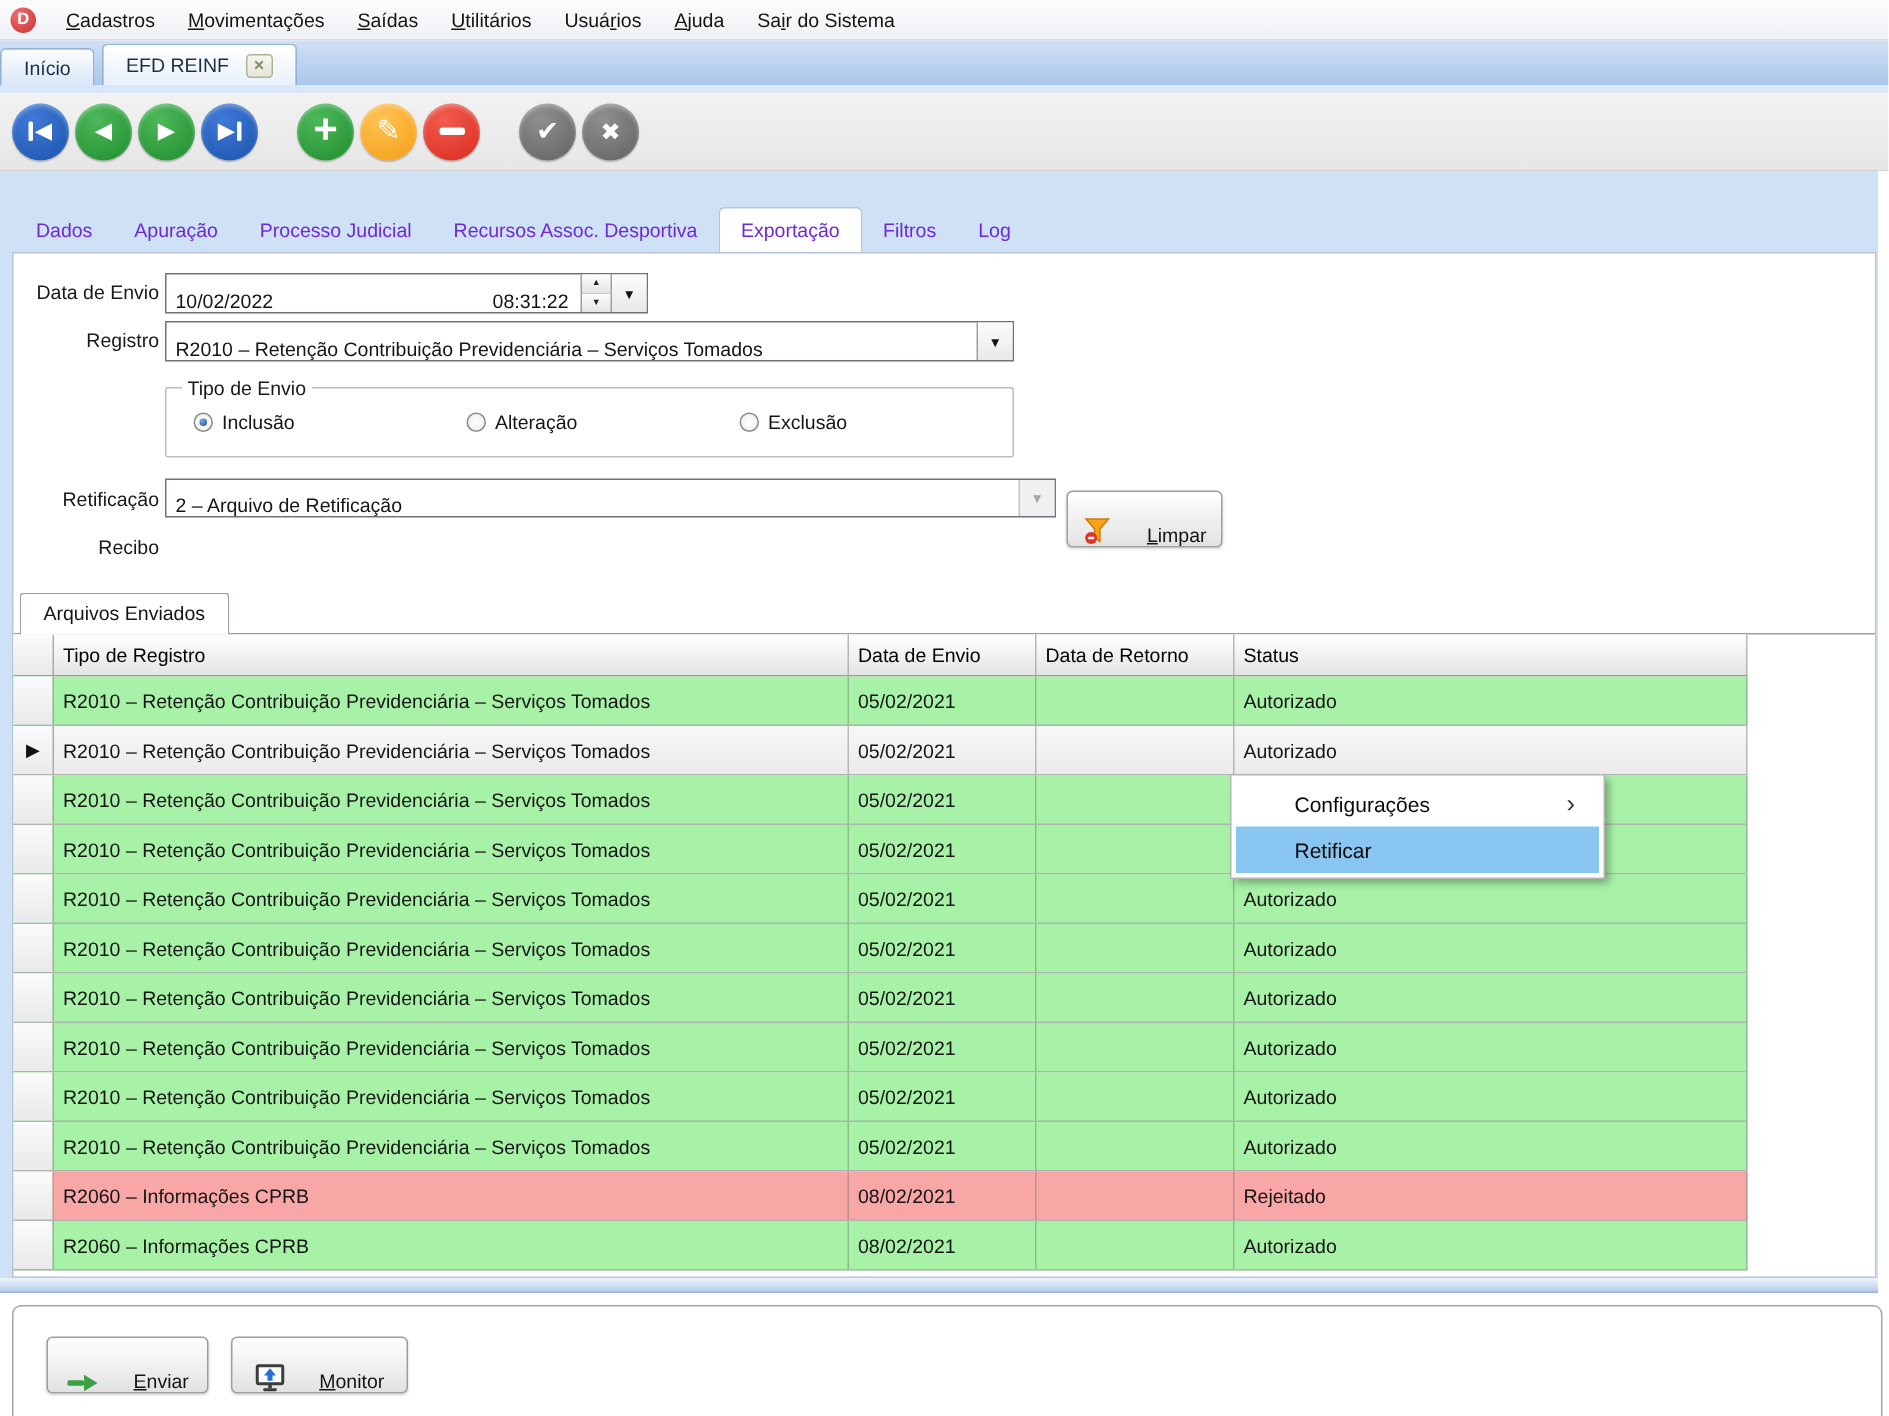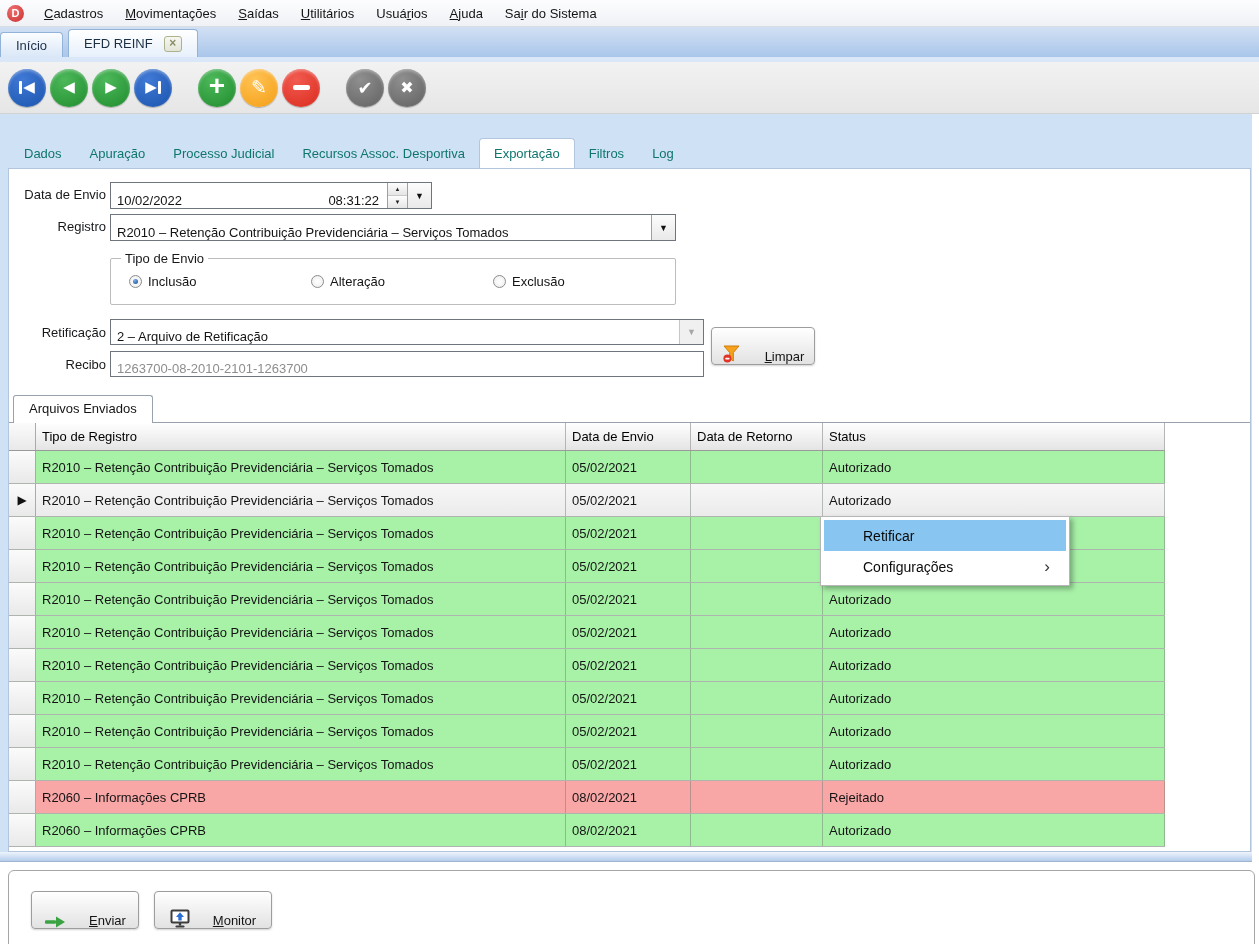--- a/index.html
+++ b/index.html
@@ -49,21 +49,21 @@
   .tbtn[data-icon="check-icon"] .glyph{font-size:18px}
   .tbtn[data-icon="x-icon"] .glyph{font-size:16px}
   .tbtn[data-icon="minus-icon"] .glyph{font-size:0}
   .tbtn[data-icon="minus-icon"] .glyph::after{content:"";display:block;width:17px;height:5px;background:#fff;border-radius:2px}
 
   
   #bluepanel{position:absolute;left:0;top:114px;width:1252px;height:748px;background:#cfe1f5}
   #bluepanel .strip{position:absolute;left:0;bottom:0;width:100%;height:10px;
     background:linear-gradient(#eef4fc,#b4cdec);border-bottom:1px solid #9eb4cf}
   .tabstrip{position:absolute;left:10px;top:22px;height:32px;display:flex;align-items:flex-end}
-  .ptab{padding:7px 14px;white-space:nowrap;color:#0f766e}
+  .ptab{padding:7px 14px;white-space:nowrap;color:#6d28d9}
   .ptab[data-active="true"]{background:#fff;border:1px solid #b3c6de;border-bottom:none;border-radius:4px 4px 0 0}
 
   
   #sheet{position:absolute;left:8px;top:54px;width:1243px;height:684px;background:#fff;border:1px solid #b2c5dd}
   .fld-label{position:absolute;left:0;width:97px;text-align:right;color:#16181b;white-space:nowrap}
   .box{position:absolute;background:#fff;border:1px solid #6f757c;display:flex;align-items:flex-end}
   .box .txt{padding-left:6px;white-space:nowrap}
   .ddbtn{width:24px;align-self:stretch;flex:none;display:flex;align-items:center;justify-content:center;
     border-left:1px solid #9aa0a6;background:linear-gradient(#fcfcfc,#e9e9e9);font-size:9px;color:#111}
   .ddbtn[data-disabled="true"]{background:#f0f0f0;color:#a7a7a7;border-left:1px solid #c6c6c6}
@@ -275,23 +275,20 @@
           </div>
       </fieldset>
 
       <div class="fld-label" style="top:156px">Retificação</div>
       <div class="box" style="left:101px;top:150px;width:594px;height:26px">
         <span class="txt">2 – Arquivo de Retificação</span>
         <span class="ddbtn" style="margin-left:auto" data-disabled="true">▼</span>
       </div>
 
       <div class="fld-label" style="top:188px">Recibo</div>
-      <div class="box" style="left:101px;top:182px;width:594px;height:26px">
-        <span class="txt" style="color:#8d8d8d">1263700-08-2010-2101-1263700</span>
-      </div>
 
       <div class="btn" id="limpar-btn">
         <svg width="20" height="20" viewBox="0 0 20 20">
           <path d="M2 2h15l-5.7 6.6V17l-3.6-2.6V8.6Z" fill="#f6a21d" stroke="#cd7e0c" stroke-width="1"></path>
           <circle cx="5.4" cy="14.6" r="4" fill="#e23327"></circle>
           <rect x="3.2" y="13.8" width="4.4" height="1.7" rx="0.8" fill="#fff"></rect>
         </svg>
         <span><span></span><span class="u">L</span><span>impar</span></span>
       </div>
 
@@ -429,28 +426,28 @@
           </div>
         </div>
 
     </div>
 
     <div class="strip"></div>
   </div>
 
   <div class="cmenu">
 
+      <div class="cmenu-item" data-hl="false">
+        <span class="cmenu-label">Configurações</span>
+        <span class="cmenu-arrow">›</span>
+      </div>
+
       <div class="cmenu-item" data-hl="true">
         <span class="cmenu-label">Retificar</span>
         <span class="cmenu-arrow"></span>
-      </div>
-
-      <div class="cmenu-item" data-hl="false">
-        <span class="cmenu-label">Configurações</span>
-        <span class="cmenu-arrow">›</span>
       </div>
     </div>
 
   <div id="footer">
     <div class="gbox">
       <div class="btn" id="enviar-btn">
         <svg width="22" height="12" viewBox="0 0 22 12">
           <rect x="1" y="4.2" width="11" height="3.6" rx="1" fill="#3aa243"></rect>
           <path d="M12 0.5 21 6 12 11.5Z" fill="#3aa243"></path>
         </svg>

